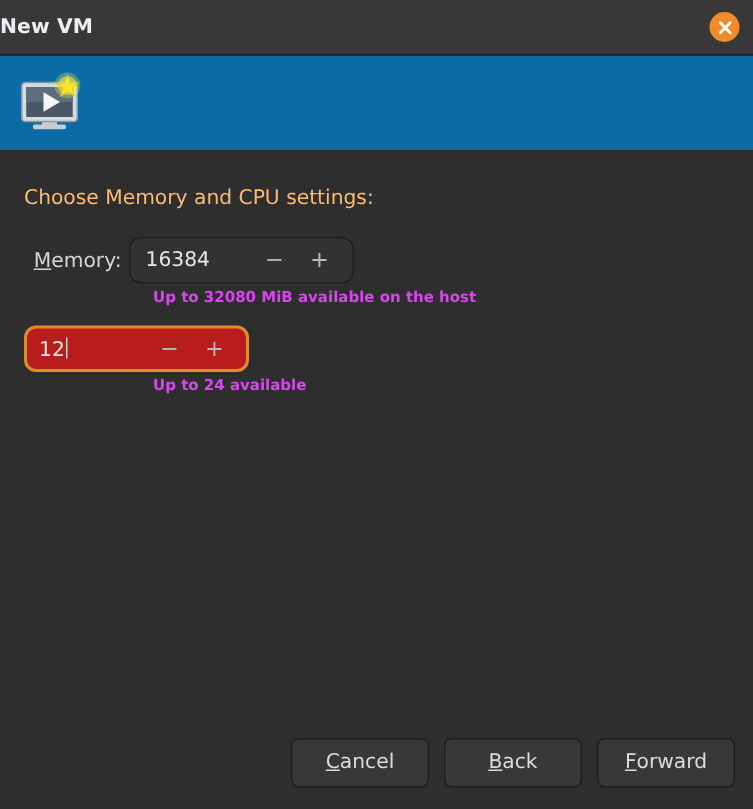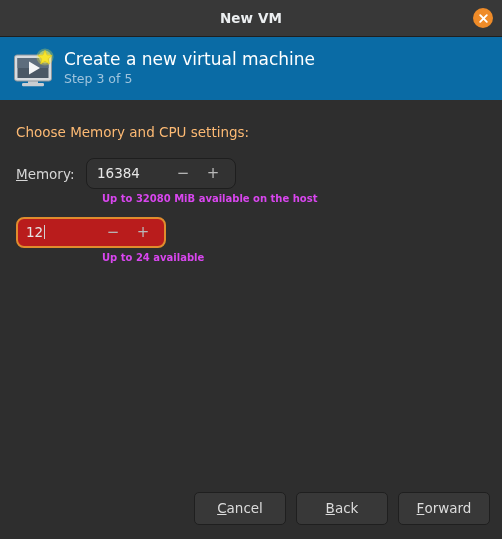--- a/index.html
+++ b/index.html
@@ -27,21 +27,20 @@
 
   
   .titlebar {
     position: relative;
     height: 37px;
     min-height: 37px;
     background: #383838;
     border-bottom: 1px solid #1f1f1f;
     display: flex;
     align-items: center;
-    justify-content: center;
     box-sizing: border-box;
   }
   .titlebar-title {
     font-size: 13.5px;
     font-weight: bold;
     color: #eceff1;
     letter-spacing: 0.1px;
     user-select: none;
   }
   .close-button {
@@ -116,21 +115,21 @@
     margin-top: 18px;
   }
   .form-row {
     display: flex;
     align-items: center;
     margin-bottom: 0;
   }
   .form-label {
     width: 65px;
     flex: 0 0 65px;
-    text-align: left;
+    text-align: right;
     padding-right: 5px;
     font-size: 13.5px;
     color: #d6d6d6;
     user-select: none;
     white-space: nowrap;
   }
   .mn { text-decoration: underline; }
 
   .spinbox {
     width: 150px;
@@ -238,24 +237,20 @@
         <rect x="7.5" y="12" width="31" height="20" fill="#4a5866"></rect>
         <rect x="7.5" y="12" width="31" height="10" fill="#5d6d7d"></rect>
 
         <path d="M19 15.5 L30 22 L19 28.5 Z" fill="#f3f5f7"></path>
 
         <circle cx="35" cy="11" r="8.6" fill="#f2ef4a" opacity="0.30"></circle>
         <circle cx="35" cy="11" r="6.4" fill="#f5f06a" opacity="0.55"></circle>
         <path d="M35 4.4 L37.0 9.1 L42.1 9.5 L38.2 12.9 L39.4 17.9 L35 15.2 L30.6 17.9 L31.8 12.9 L27.9 9.5 L33.0 9.1 Z" fill="#f7e52c" stroke="#e2c81a" stroke-width="0.7"></path>
       </svg>
     </div>
-    <div class="banner-text">
-      <div class="banner-title">Create a new virtual machine</div>
-      <div class="banner-subtitle">Step 3 of 5</div>
-    </div>
   </div>
 
   <div class="content">
     <div class="prompt">Choose Memory and CPU settings:</div>
 
     <div class="form">
 
       <div class="form-row">
         <div class="form-label"><span></span><span class="mn">M</span><span>emory:</span></div>
         <div class="spinbox">

